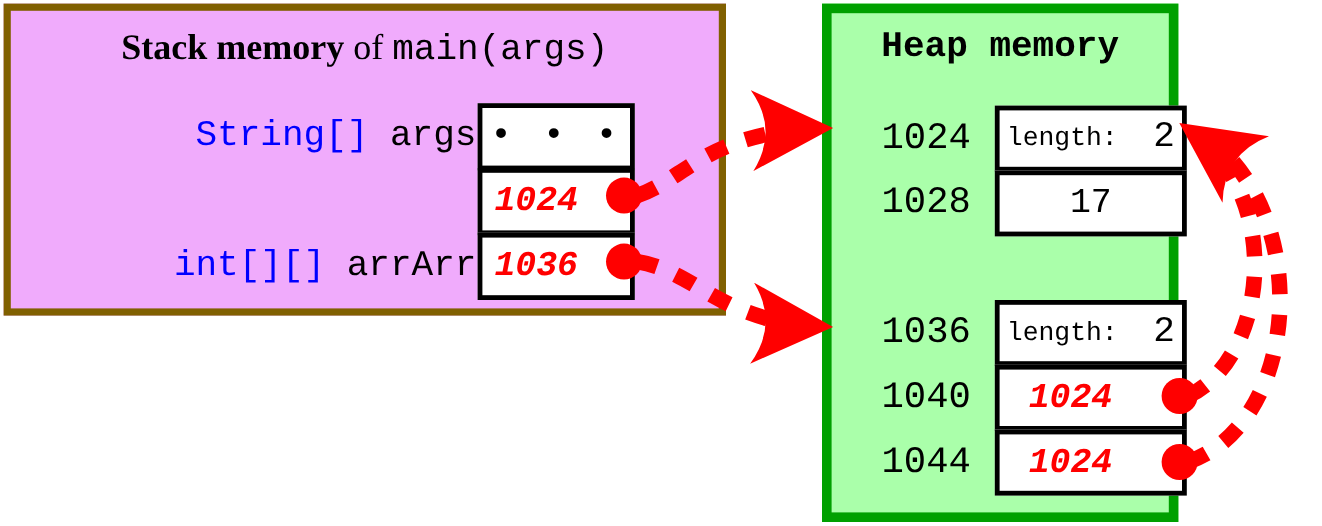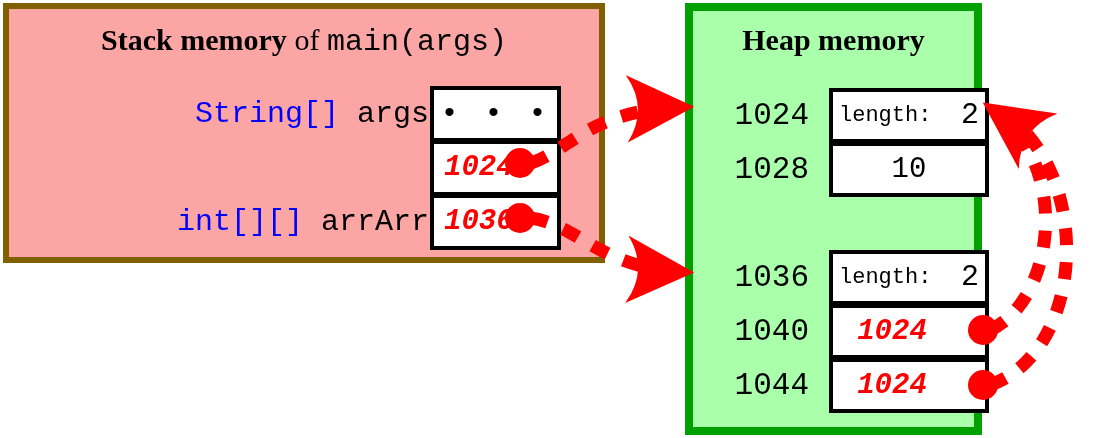--- a/index.html
+++ b/index.html
@@ -2,31 +2,31 @@
 <html><head>
 <meta charset="utf-8">
 <style>
   html,body{margin:0;padding:0;background:#ffffff;}
   body{width:1102px;height:438px;position:relative;overflow:hidden;
        font-family:"Liberation Mono","DejaVu Sans Mono",monospace;}
 
   
   #stack-panel{
     position:absolute;left:3px;top:3px;width:602px;height:260px;
-    background:#fca5a5;border:6px solid #806000;box-sizing:border-box;
+    background:#f0abfc;border:6px solid #806000;box-sizing:border-box;
   }
   #stack-title{
     position:absolute;left:0;top:14px;width:100%;text-align:center;
     font-size:30px;line-height:34px;white-space:nowrap;color:#000;
   }
   #stack-title .b{font-family:"Liberation Serif","DejaVu Serif",serif;font-weight:bold;}
   #stack-title .s{font-family:"Liberation Serif","DejaVu Serif",serif;}
   #stack-title .m{font-family:"Liberation Mono","DejaVu Sans Mono",monospace;}
 
-  .stack-row{position:absolute;left:0;width:520px;height:56px;margin-left:32px;}
+  .stack-row{position:absolute;left:0;width:520px;height:56px;}
   .stack-row .lbl{
     position:absolute;right:132px;top:0;height:56px;line-height:56px;
     font-size:30px;white-space:nowrap;text-align:right;color:#000;
   }
   .stack-row .lbl .ty{color:#0000ff;}
   .stack-row .lbl .nm{color:#000000;}
   .stack-cell{
     position:absolute;left:389px;top:0;width:131px;height:56px;
     background:#ffffff;border:4px solid #000;box-sizing:border-box;
     line-height:48px;text-align:center;font-size:29px;
@@ -35,21 +35,21 @@
                   text-align:left;padding-left:10px;box-sizing:border-box;}
   .dots{letter-spacing:4px;font-size:30px;color:#000;}
 
   
   #heap-panel{
     position:absolute;left:685px;top:3px;width:297px;height:432px;
     background:#aaffaa;border:8px solid #00a000;box-sizing:border-box;
   }
   #heap-title{
     position:absolute;left:0;top:12px;width:100%;text-align:center;
-    font-family:Liberation Serif, serif;font-weight:bold;
+    font-family:Liberation Mono, monospace;font-weight:bold;
     font-size:30px;line-height:34px;color:#000;
   }
   .heap-row{position:absolute;left:0;width:297px;height:55px;}
   .heap-addr{
     position:absolute;left:6px;top:0;width:110px;height:55px;
     line-height:55px;text-align:right;font-size:31px;color:#000;
   }
   .heap-cell{
     position:absolute;left:136px;top:0;width:160px;height:55px;
     background:#fff;border:4px solid #000;box-sizing:border-box;
@@ -104,21 +104,21 @@
   <div class="heap-row" style="top:77px;">
     <div class="heap-addr">1024</div>
     <div class="heap-cell len">
       <span>length:</span>
       <span class="n">2</span>
     </div>
   </div>
 
   <div class="heap-row" style="top:131px;padding-left:48px;">
     <div class="heap-addr">1028</div>
-    <div class="heap-cell">10</div>
+    <div class="heap-cell">17</div>
   </div>
 
 
   <div class="heap-row" style="top:239px;">
     <div class="heap-addr">1036</div>
     <div class="heap-cell len">
       <span>length:</span>
       <span class="n">2</span>
     </div>
   </div>

